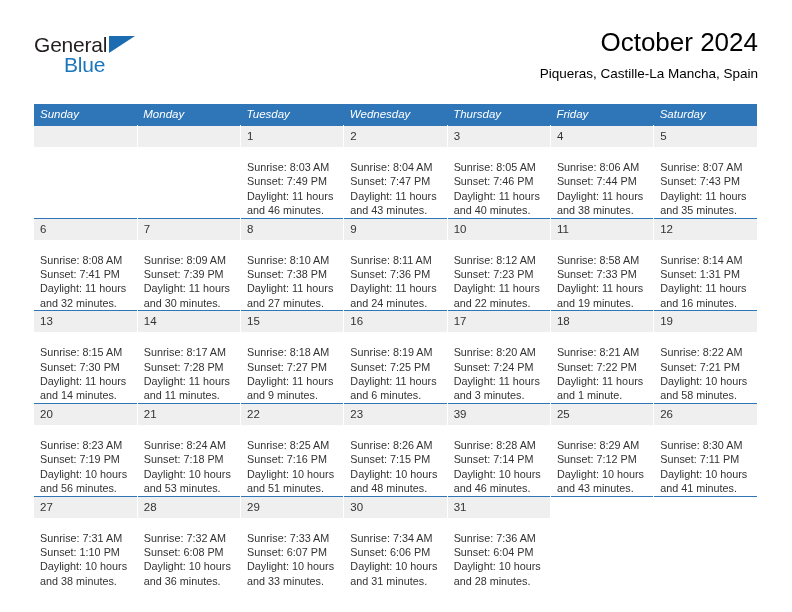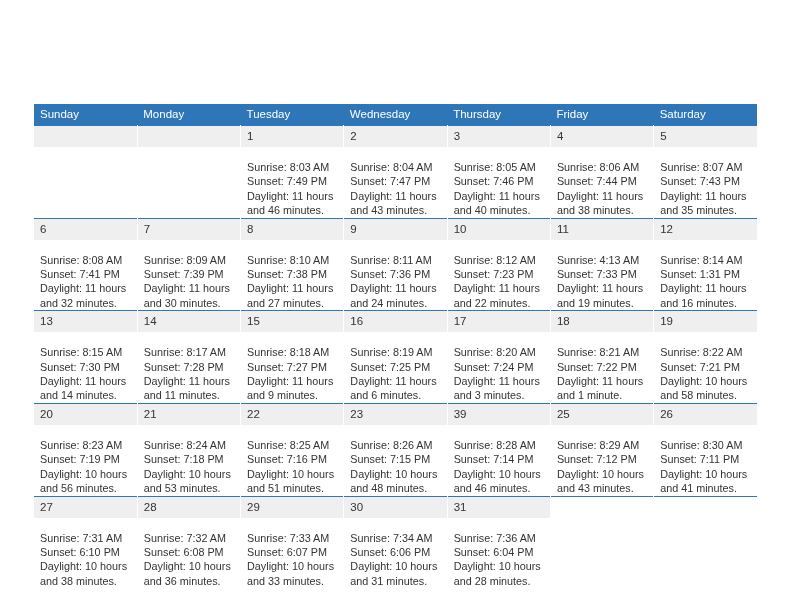--- a/index.html
+++ b/index.html
@@ -98,20 +98,21 @@
   .calendar thead th {
     background: #2f76b8;
     color: #ffffff;
     font-size: 11.5px;
     font-weight: normal;
     text-align: left;
     padding: 4px 0 5px 6px;
     height: 12px;
     vertical-align: middle;
     border: none;
+    font-style: italic;
   }
 
   .week-row > td {
     vertical-align: top;
     padding: 0;
     border-top: 1px solid #2f76b8;
     border-right: 1px solid #ffffff;
     height: 90px;
     background: #ffffff;
   }
@@ -143,20 +144,36 @@
     color: #333333;
     margin-top: 8px;
   }
   .info .ln { display: block; white-space: nowrap; }
 </style>
 </head>
 <body>
 
 <div class="page">
 
+  <div class="masthead">
+
+    <div class="logo">
+      <div class="logo-line1">
+        <span>General</span>
+        <span class="logo-tri"></span>
+      </div>
+      <div class="logo-line2">Blue</div>
+    </div>
+
+    <div class="title-block">
+      <h1 class="cal-title">October 2024</h1>
+      <p class="cal-subtitle">Piqueras, Castille-La Mancha, Spain</p>
+    </div>
+
+  </div>
 
   <table class="calendar">
     <colgroup>
       <col>
         <col>
         <col>
         <col>
         <col>
         <col>
         <col>
@@ -268,21 +285,21 @@
             <div class="info">
               <span class="ln">Sunrise: 8:12 AM</span>
               <span class="ln">Sunset: 7:23 PM</span>
               <span class="ln">Daylight: 11 hours</span>
               <span class="ln">and 22 minutes.</span>
             </div>
           </td>
           <td class="">
             <div class="daynum">11</div>
             <div class="info">
-              <span class="ln">Sunrise: 4:13 AM</span>
+              <span class="ln">Sunrise: 8:58 AM</span>
               <span class="ln">Sunset: 7:33 PM</span>
               <span class="ln">Daylight: 11 hours</span>
               <span class="ln">and 19 minutes.</span>
             </div>
           </td>
           <td class="">
             <div class="daynum">12</div>
             <div class="info">
               <span class="ln">Sunrise: 8:14 AM</span>
               <span class="ln">Sunset: 1:31 PM</span>
@@ -419,21 +436,21 @@
               <span class="ln">Daylight: 10 hours</span>
               <span class="ln">and 41 minutes.</span>
             </div>
           </td>
         </tr>
         <tr class="week-row">
           <td class="">
             <div class="daynum">27</div>
             <div class="info">
               <span class="ln">Sunrise: 7:31 AM</span>
-              <span class="ln">Sunset: 6:10 PM</span>
+              <span class="ln">Sunset: 1:10 PM</span>
               <span class="ln">Daylight: 10 hours</span>
               <span class="ln">and 38 minutes.</span>
             </div>
           </td>
           <td class="">
             <div class="daynum">28</div>
             <div class="info">
               <span class="ln">Sunrise: 7:32 AM</span>
               <span class="ln">Sunset: 6:08 PM</span>
               <span class="ln">Daylight: 10 hours</span>

